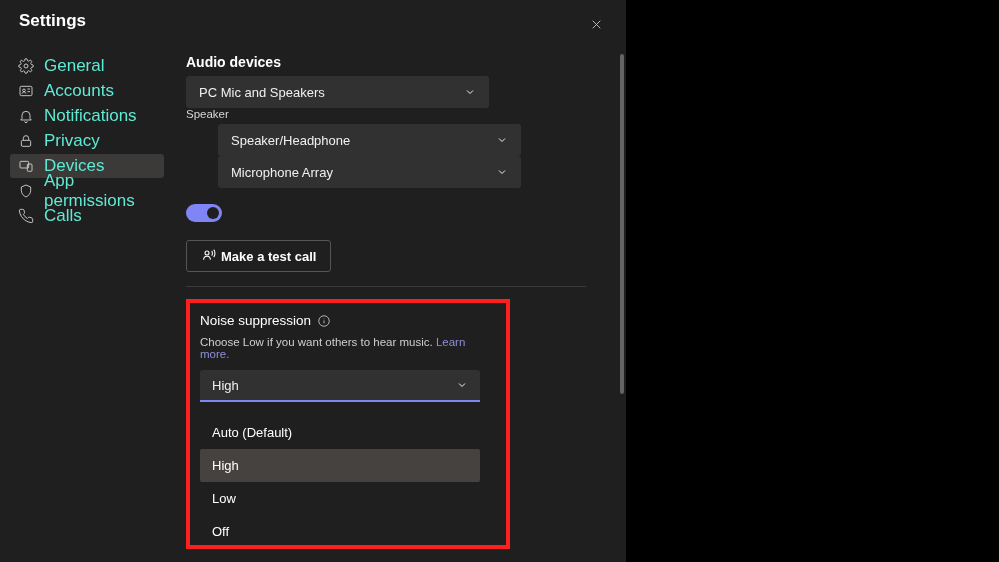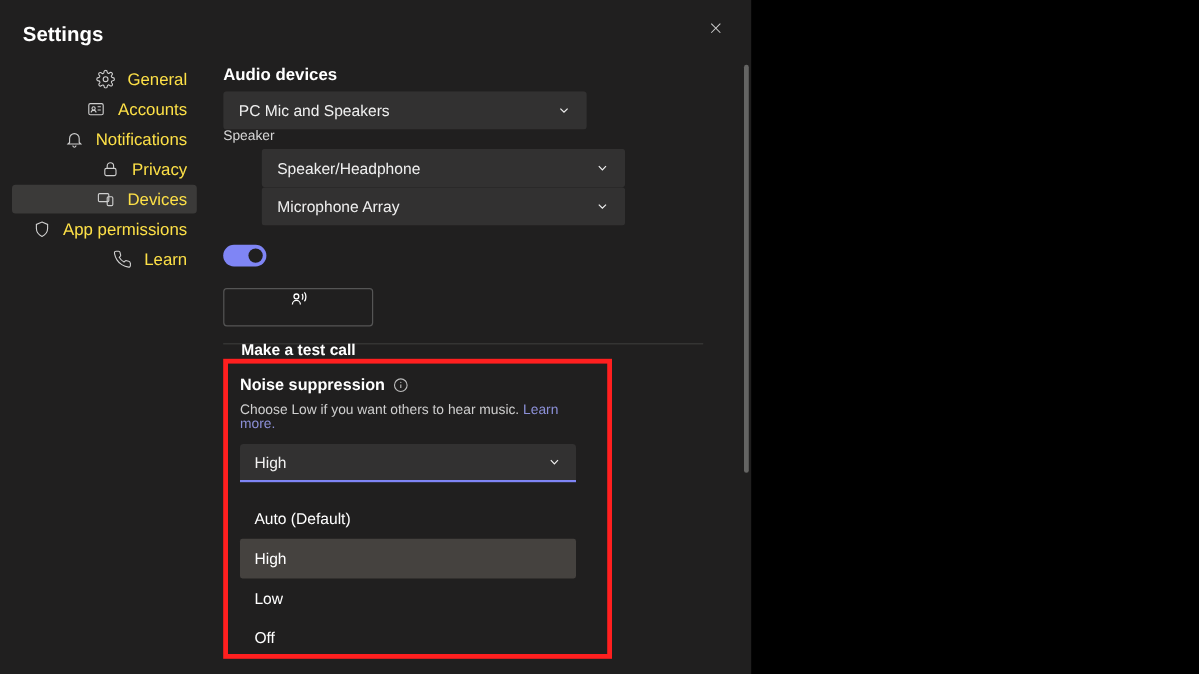--- a/index.html
+++ b/index.html
@@ -22,21 +22,21 @@
       display: flex;
       flex-direction: column;
       position: relative;
     }
     .outside {
       flex: 1;
       background: #000;
     }
     .panel-header {
       display: flex;
-      align-items: flex-end;
+      align-items: flex-start;
       justify-content: space-between;
       padding: 11px 16px 11px 19px;
     }
     .panel-title {
       color: #fff;
       font-size: 17px;
       font-weight: 700;
     }
     .close-btn {
       width: 28px;
@@ -59,24 +59,23 @@
       padding: 4px 8px 4px 10px;
     }
     .side-item {
       display: flex;
       align-items: center;
       gap: 10px;
       height: 24px;
       padding: 0 8px;
       margin-bottom: 1px;
       border-radius: 3px;
-      color: #fde047;
-      font-size: 14px;
-      cursor: pointer;
-      justify-content: flex-end;
+      color: #5eead4;
+      font-size: 17px;
+      cursor: pointer;
     }
     .side-item.active {
       background: #3b3a39;
     }
     .side-icon {
       width: 16px;
       height: 16px;
       display: flex;
       align-items: center;
       justify-content: center;
@@ -171,23 +170,22 @@
       border: 1px solid #555;
       background: transparent;
       color: #fff;
       font-size: 13px;
       font-weight: 600;
       height: 32px;
       padding: 0 14px;
       border-radius: 3px;
       display: inline-flex;
       align-items: center;
-      gap: 24px;
-      cursor: pointer;
-      flex-direction: column;
+      gap: 4px;
+      cursor: pointer;
     }
     .test-call svg { width: 16px; height: 16px; }
     .divider {
       border: none;
       border-top: 1px solid #3a3a39;
       margin: 14px 0 0 0;
       width: 400px;
     }
     
     .hl-box {
@@ -198,21 +196,21 @@
       height: 250px;
       position: relative;
     }
     .ns-title-row {
       display: flex;
       align-items: center;
       gap: 6px;
     }
     .ns-title {
       font-size: 13.5px;
-      font-weight: 700;
+      font-weight: 400;
     }
     .info-icon {
       width: 14px;
       height: 14px;
       border-radius: 50%;
       display: inline-flex;
     }
     .info-icon svg { width: 14px; height: 14px; }
     .ns-desc {
       font-size: 11.5px;
@@ -339,21 +337,21 @@
       </div>
 
 
 
       <div class="side-item">
         <span class="side-icon">
           <svg viewBox="0 0 24 24" fill="none" stroke="currentColor" stroke-width="1.4">
               <path d="M22 16.9v3a2 2 0 0 1-2.2 2 19.8 19.8 0 0 1-8.6-3.1 19.5 19.5 0 0 1-6-6A19.8 19.8 0 0 1 2.1 4.2 2 2 0 0 1 4.1 2h3a2 2 0 0 1 2 1.7c.1.9.3 1.8.6 2.6a2 2 0 0 1-.5 2.1L8 9.6a16 16 0 0 0 6 6l1.2-1.2a2 2 0 0 1 2.1-.5c.8.3 1.7.5 2.6.6a2 2 0 0 1 1.7 2z"></path>
             </svg>
         </span>
-        <span>Learn</span>
+        <span>Calls</span>
       </div>
 
     </div>
 
     <div class="content-wrap">
       <div class="content">
 
         <div class="section-title">Audio devices</div>
 
         <div class="dropdown">

